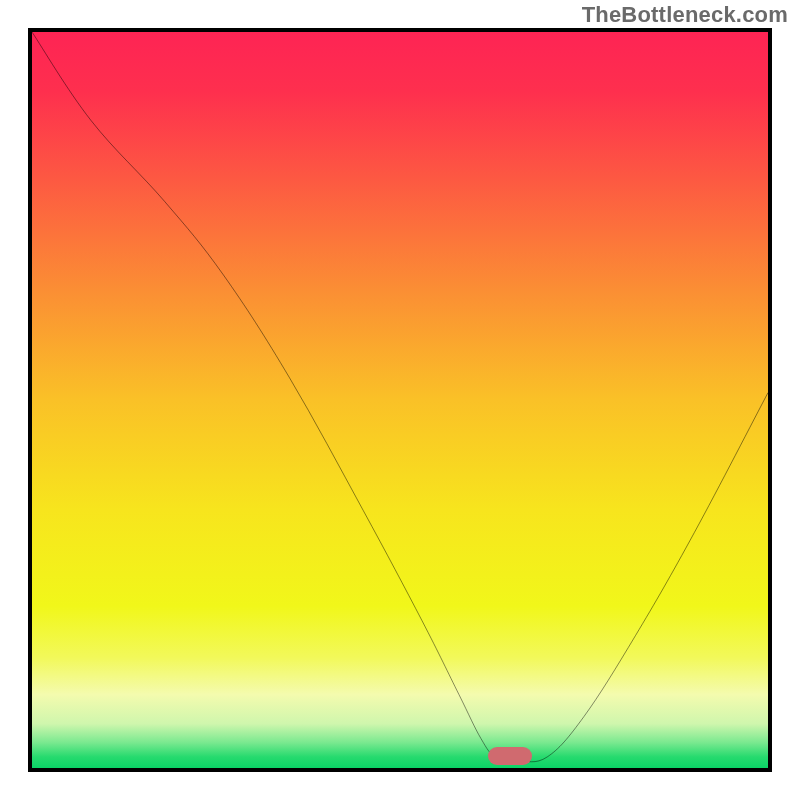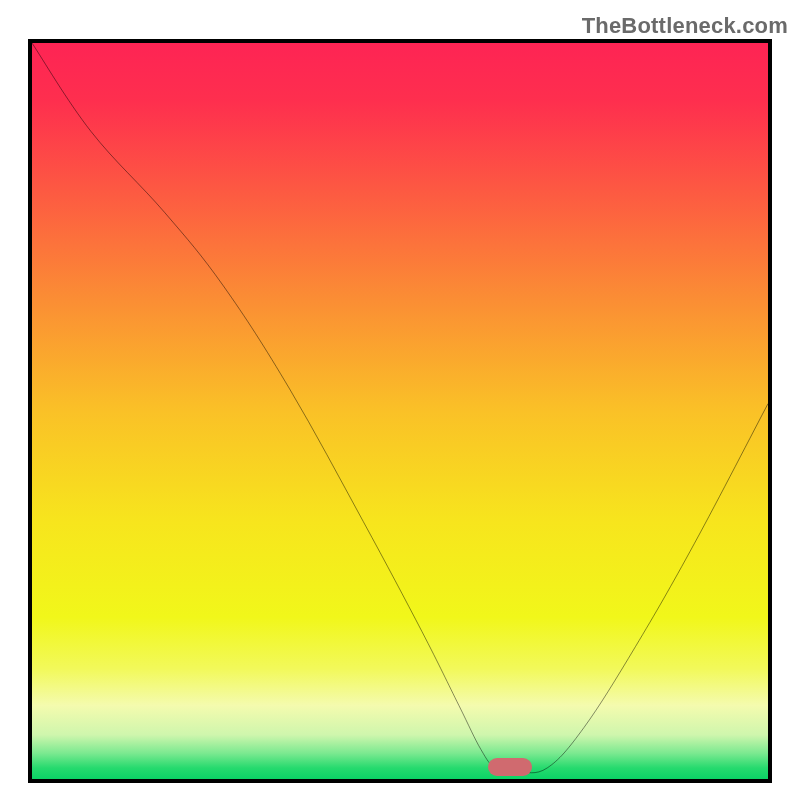--- a/index.html
+++ b/index.html
@@ -8,21 +8,20 @@
     width: 800px;
     height: 800px;
     background: #ffffff;
     font-family: Arial, Helvetica, sans-serif;
     overflow: hidden;
   }
   .chart-container {
     position: relative;
     width: 800px;
     height: 688px;
-    margin-top: 11px;
   }
   .watermark {
     position: absolute;
     top: 2px;
     right: 12px;
     font-size: 22px;
     font-weight: 600;
     color: #6a6a6a;
     letter-spacing: 0.2px;
     z-index: 10;

